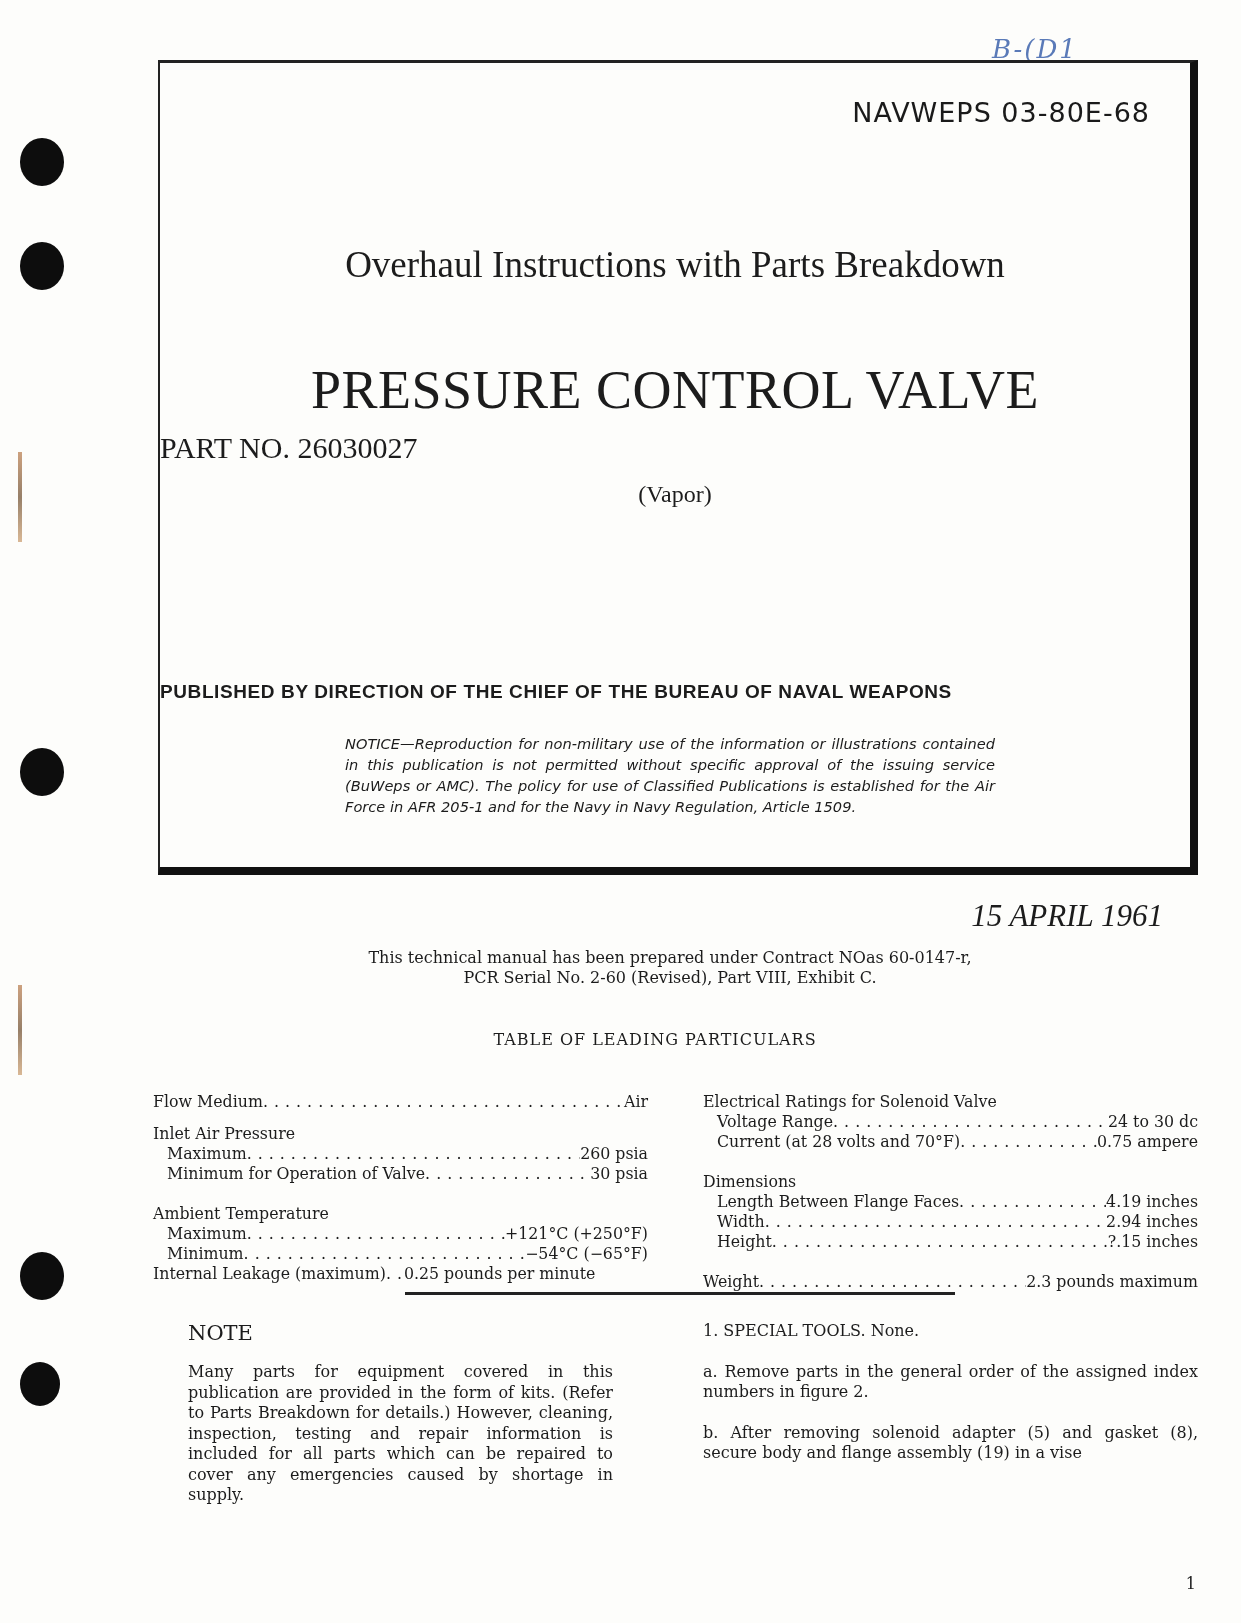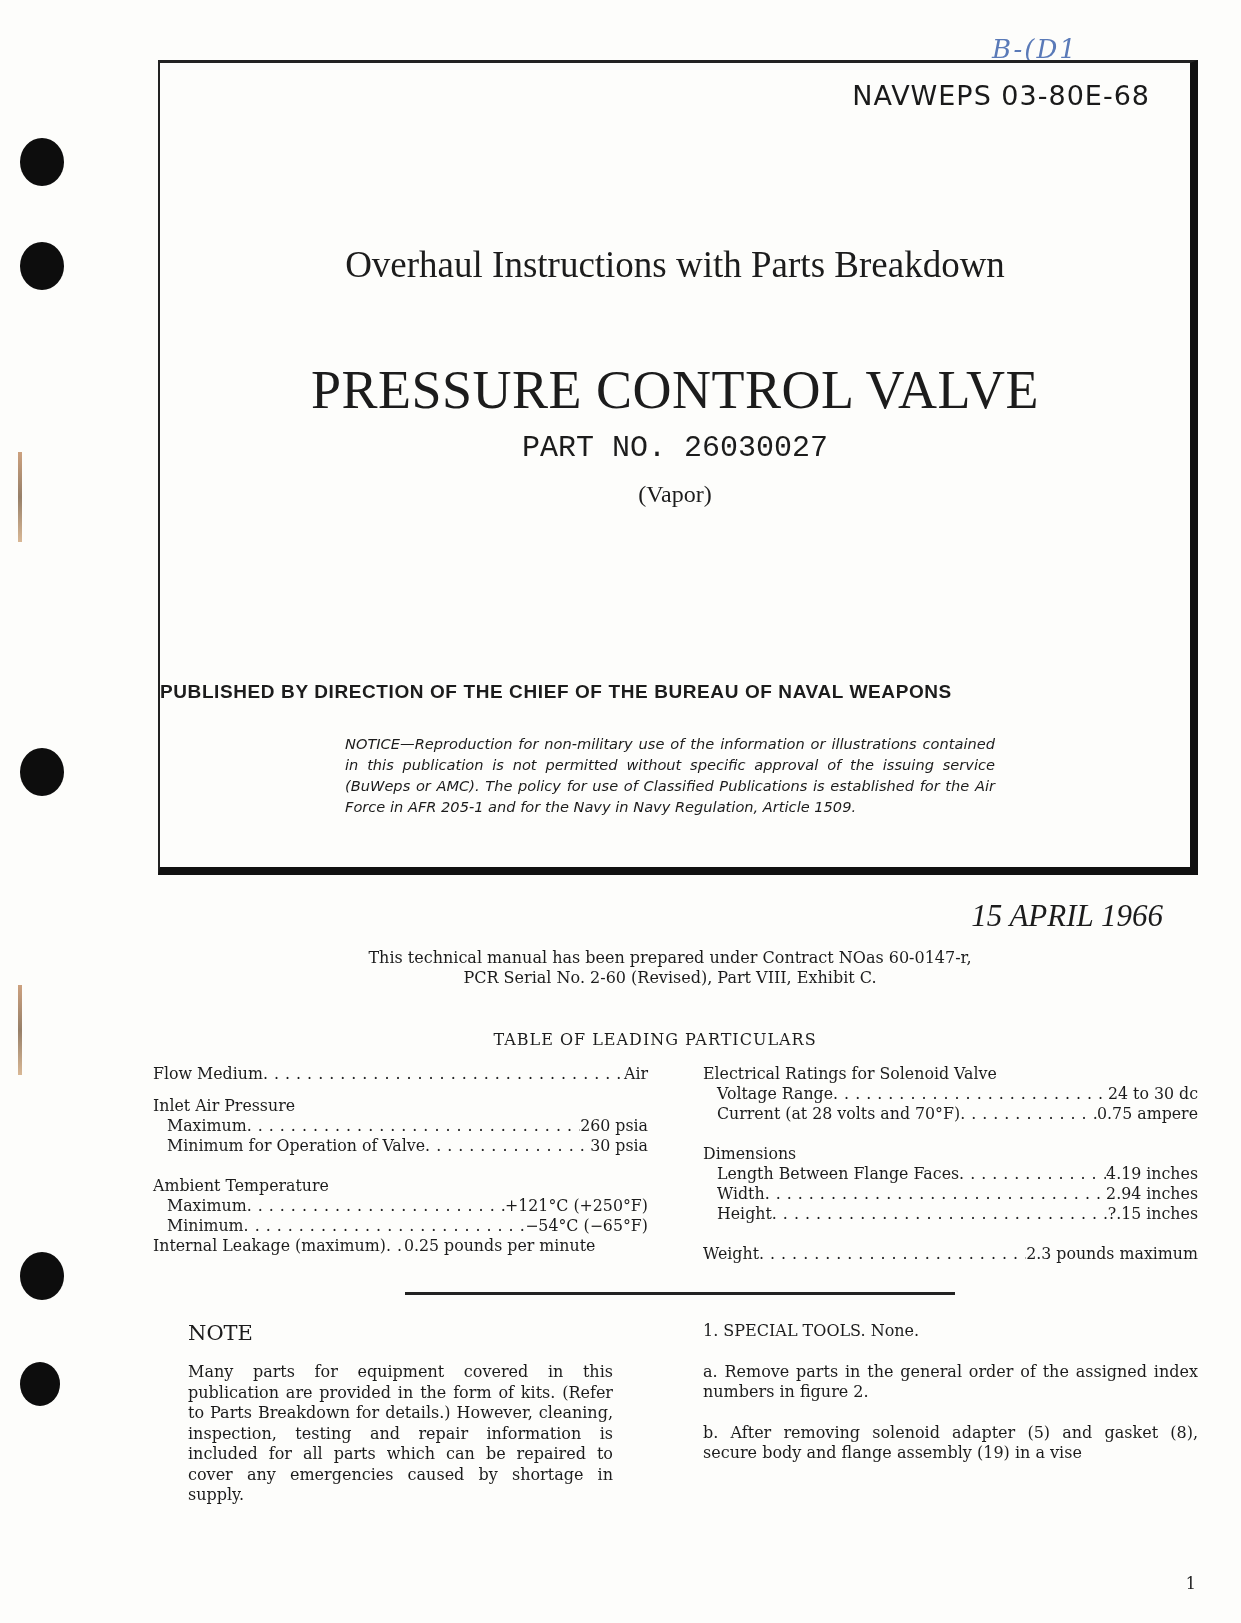--- a/index.html
+++ b/index.html
@@ -5,34 +5,34 @@
   * { box-sizing: border-box; margin: 0; padding: 0; }
   html, body { width: 1241px; height: 1623px; background: #fdfdfb; overflow: hidden; }
   body { position: relative; font-family: "DejaVu Serif", serif; color: #1c1c1c; }
 
   .punch { position: absolute; left: 20px; width: 44px; height: 48px; background: #0d0d0d; border-radius: 50%; }
   .stain { position: absolute; left: 18px; width: 4px; background: linear-gradient(#b87a4a, #6b4a2a, #c99a6a); opacity: .7; }
 
   .handwritten { position: absolute; left: 992px; top: 34px; font-family: "DejaVu Serif", serif; font-style: italic; color: #5a7ab8; font-size: 26px; letter-spacing: 2px; }
 
   .cover-box { position: absolute; left: 158px; top: 60px; width: 1040px; height: 815px; border-top: 3px solid #222; border-left: 2px solid #222; border-right: 8px solid #111; border-bottom: 8px solid #111; }
-  .pubno { position: absolute; right: 40px; top: 17px; font-family: "DejaVu Sans", sans-serif; font-size: 27px; letter-spacing: 1px; color: #1a1a1a; }
+  .pubno { position: absolute; right: 40px; top: 34px; font-family: "DejaVu Sans", sans-serif; font-size: 27px; letter-spacing: 1px; color: #1a1a1a; }
   .subtitle { position: absolute; left: 0; right: 0; top: 180px; text-align: center; font-family: "Liberation Serif", serif; font-size: 37px; }
   .title { position: absolute; left: 0; right: 0; top: 296px; text-align: center; font-family: "Liberation Serif", serif; font-size: 54px; letter-spacing: 0.5px; }
-  .partno { position: absolute; left: 0; right: 0; top: 368px; text-align: center; font-family: Liberation Mono, monospace; font-size: 30px; }
+  .partno { position: absolute; left: 0; right: 0; top: 368px; text-align: left; font-family: Liberation Serif, serif; font-size: 30px; }
   .variant { position: absolute; left: 0; right: 0; top: 418px; text-align: center; font-family: "Liberation Serif", serif; font-size: 24px; }
   .published { position: absolute; left: 0; right: 0; top: 618px; text-align: left; font-family: "Liberation Sans", sans-serif; font-weight: bold; font-size: 19px; letter-spacing: 0.6px; }
   .notice { position: absolute; left: 185px; width: 650px; top: 670px; font-family: "DejaVu Sans", sans-serif; font-style: italic; font-size: 14.6px; line-height: 21px; text-align: justify; text-align-last: left; }
 
   .date { position: absolute; right: 78px; top: 898px; font-family: "Liberation Serif", serif; font-style: italic; font-size: 31px; }
   .contract { position: absolute; left: 200px; width: 940px; top: 948px; text-align: center; font-size: 16px; line-height: 20px; }
 
   .tlp-title { position: absolute; left: 0; width: 1310px; top: 1030px; text-align: center; font-size: 16px; letter-spacing: 1px; }
 
-  .col { position: absolute; font-size: 15.8px; line-height: 20px; }
+  .col { position: absolute; font-size: 15.8px; line-height: 20px; margin-top: 28px; }
   .col-left { left: 153px; width: 495px; top: 1064px; }
   .col-right { left: 703px; width: 495px; top: 1064px; }
   .row { display: flex; white-space: nowrap; }
   .row .lbl { flex: 0 0 auto; }
   .row .dots { flex: 1 1 auto; overflow: hidden; letter-spacing: 3px; }
   .row .dots::before { content: ". . . . . . . . . . . . . . . . . . . . . . . . . . . . . . . . . . . . . . . . . . . . . . . . . . . . . . . . . . . . . . . . . . . . . . . . . . ."; letter-spacing: 0; word-spacing: 1px; }
   .row .val { flex: 0 0 auto; }
   .group-head { margin-top: 0; }
   .indent { padding-left: 14px; }
   .gap { height: 20px; }
@@ -65,21 +65,21 @@
 <div class="cover-box">
   <div class="pubno">NAVWEPS 03-80E-68</div>
   <div class="subtitle">Overhaul Instructions with Parts Breakdown</div>
   <div class="title">PRESSURE CONTROL VALVE</div>
   <div class="partno">PART NO. 26030027</div>
   <div class="variant">(Vapor)</div>
   <div class="published">PUBLISHED BY DIRECTION OF THE CHIEF OF THE BUREAU OF NAVAL WEAPONS</div>
   <div class="notice">NOTICE—Reproduction for non-military use of the information or illustrations contained in this publication is not permitted without specific approval of the issuing service (BuWeps or AMC). The policy for use of Classified Publications is established for the Air Force in AFR 205-1 and for the Navy in Navy Regulation, Article 1509.</div>
 </div>
 
-<div class="date">15 APRIL 1966</div>
+<div class="date">15 APRIL 1961</div>
 
 <div class="contract">
   <div>This technical manual has been prepared under Contract NOas 60-0147-r,</div>
   <div>PCR Serial No. 2-60 (Revised), Part VIII, Exhibit C.</div>
 </div>
 
 <div class="tlp-title">TABLE OF LEADING PARTICULARS</div>
 
 <div class="col col-left">
   <div class="row">

